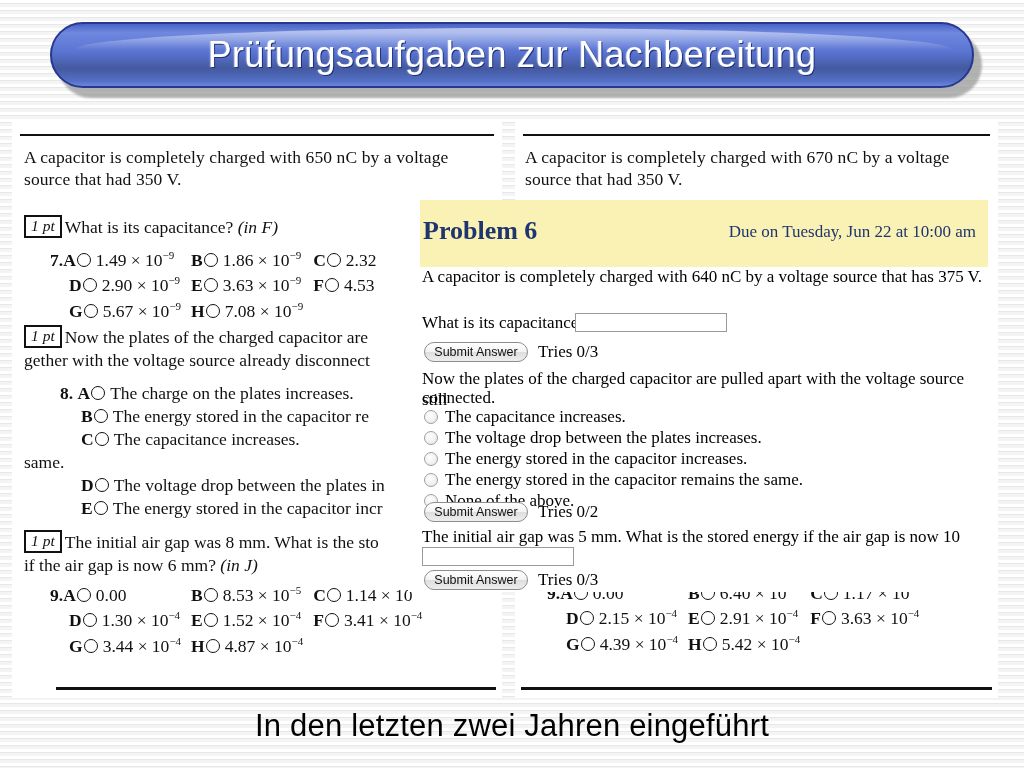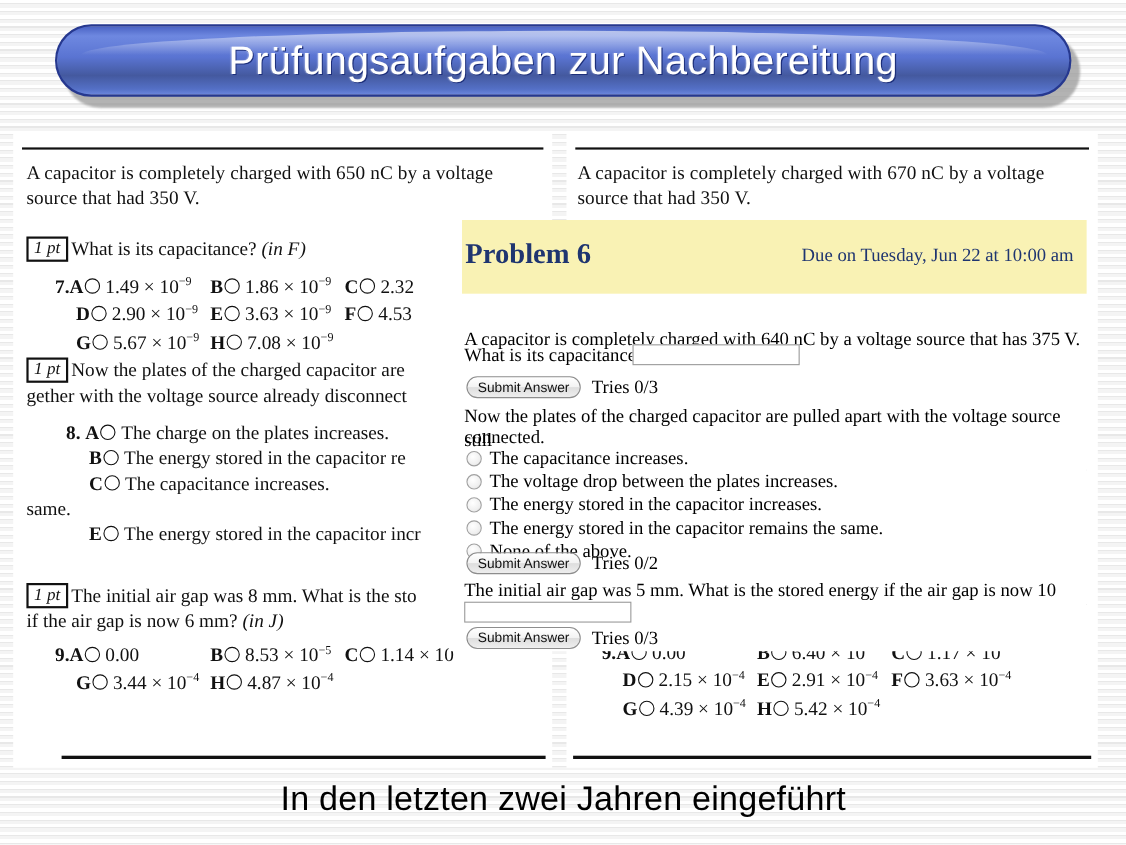--- a/index.html
+++ b/index.html
@@ -264,38 +264,44 @@
   <div class="q-block" style="left:12px; top:205px; width:480px;">
     <span class="pt-badge">1 pt</span><span>Now the plates of the charged capacitor are</span><br>
     <span>gether with the voltage source already disconnect</span>
   </div>
 
   <div class="vlist" style="left:48px; top:262px;">
     <div class="li"><span class="olabel">8.</span> <span class="olabel">A</span><span class="obubble"></span><span>The charge on the plates increases.</span></div>
     <div class="li" style="margin-left:21px;"><span class="olabel">B</span><span class="obubble"></span><span>The energy stored in the capacitor re</span></div>
     <div class="li" style="margin-left:21px;"><span class="olabel">C</span><span class="obubble"></span><span>The capacitance increases.</span></div>
     <div class="li" style="margin-left:-36px;"><span>same.</span></div>
+    <div class="li" style="margin-left:21px;"><span class="olabel">D</span><span class="obubble"></span><span>The voltage drop between the plates in</span></div>
     <div class="li" style="margin-left:21px;"><span class="olabel">E</span><span class="obubble"></span><span>The energy stored in the capacitor incr</span></div>
   </div>
 
   <div class="q-block" style="left:12px; top:410px; width:480px;">
     <span class="pt-badge">1 pt</span><span>The initial air gap was 8 mm.  What is the sto</span><br>
     <span>if the air gap is now 6 mm?</span>
     <span class="ital">(in J)</span>
   </div>
 
   <div class="choices-grid" style="left:38px; top:463px;">
     <table>
       <tbody>
           <tr>
         <td style="padding-right:34px;"><span class="olabel">9.</span><span class="olabel">A</span><span class="obubble"></span><span>0.00</span></td>
         <td><span class="olabel">B</span><span class="obubble"></span><span>8.53 × 10</span><sup>−5</sup></td>
         <td><span class="olabel">C</span><span class="obubble"></span><span>1.14 × 10</span><sup>−</sup></td>
       </tr>
       <tr>
+        <td><span style="display:inline-block;width:19px;"></span><span class="olabel">D</span><span class="obubble"></span><span>1.30 × 10</span><sup>−4</sup></td>
+        <td><span class="olabel">E</span><span class="obubble"></span><span>1.52 × 10</span><sup>−4</sup></td>
+        <td><span class="olabel">F</span><span class="obubble"></span><span>3.41 × 10</span><sup>−4</sup></td>
+      </tr>
+      <tr>
         <td><span style="display:inline-block;width:19px;"></span><span class="olabel">G</span><span class="obubble"></span><span>3.44 × 10</span><sup>−4</sup></td>
         <td><span class="olabel">H</span><span class="obubble"></span><span>4.87 × 10</span><sup>−4</sup></td>
         <td></td>
       </tr>
     </tbody>
       </table>
   </div>
 
   <div class="rule-bottom"></div>
 </div>
@@ -334,21 +340,21 @@
 
   <div class="rule-bottom"></div>
 </div>
 
 <div id="web-overlay">
 
   <div id="problem-header"></div>
   <div id="problem-title">Problem 6</div>
   <div id="problem-due">Due on Tuesday, Jun 22 at 10:00 am</div>
 
-  <div class="wf-text" style="left:14px; top:98px; width:560px;">A capacitor is completely charged with 640 nC by a voltage source that has 375 V.</div>
+  <div class="wf-text" style="left:14px; top:66px; width:560px;">A capacitor is completely charged with 640 nC by a voltage source that has 375 V.</div>
 
   <div class="wf-text" style="left:14px; top:112px;">What is its capacitance?</div>
   <input class="wf-input" style="left: 167px; top: 113px; width: 152px;" type="text" value="">
   <div class="wf-btn" style="left:16px; top:142px; width:104px;">Submit Answer</div>
   <div class="wf-tries" style="left:130px; top:142px;">Tries 0/3</div>
 
   <div class="wf-text" style="left:14px; top:168px; width:560px;">Now the plates of the charged capacitor are pulled apart with the voltage source still</div>
   <div class="wf-text" style="left:14px; top:187px;">connected.</div>
 
   <div class="wf-radio-row" style="left:16px; top:207px;">

